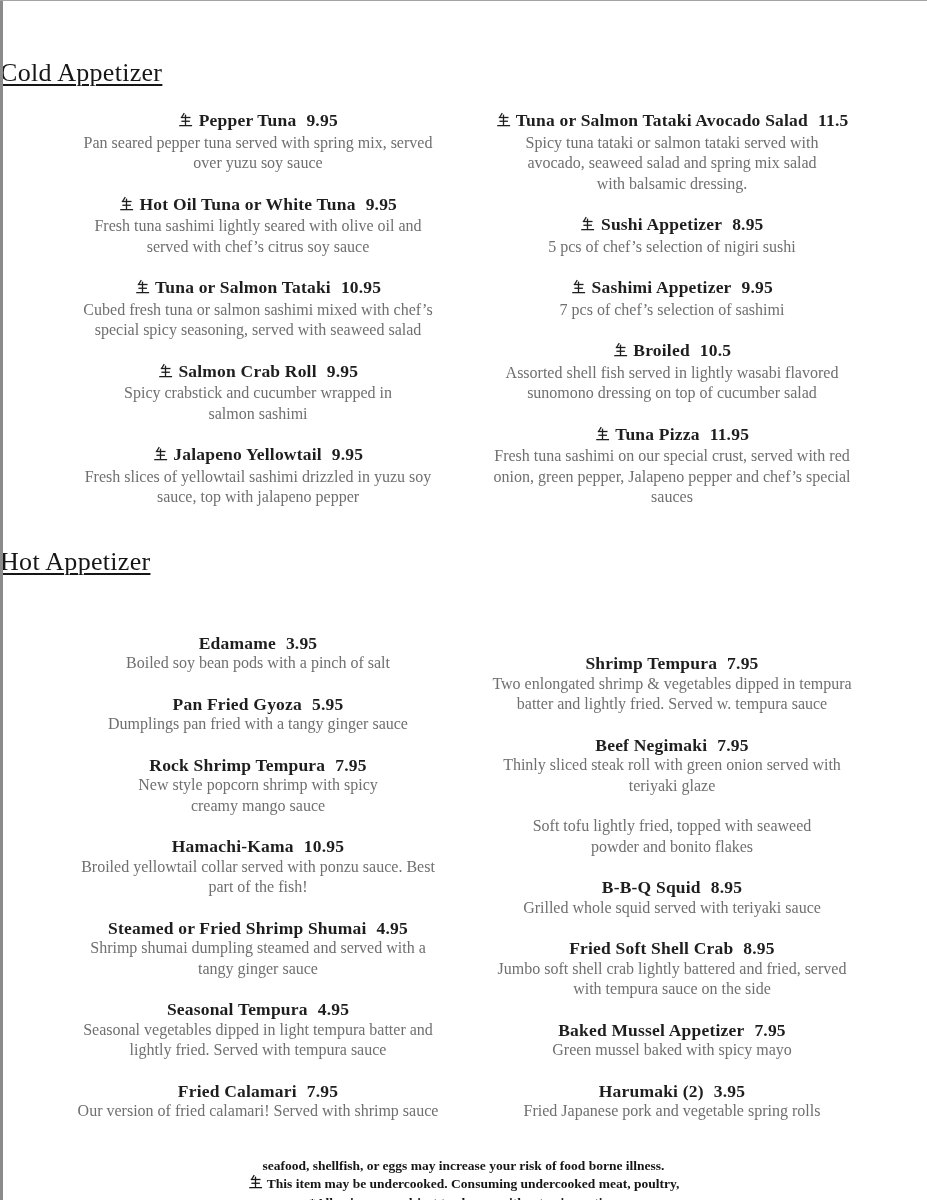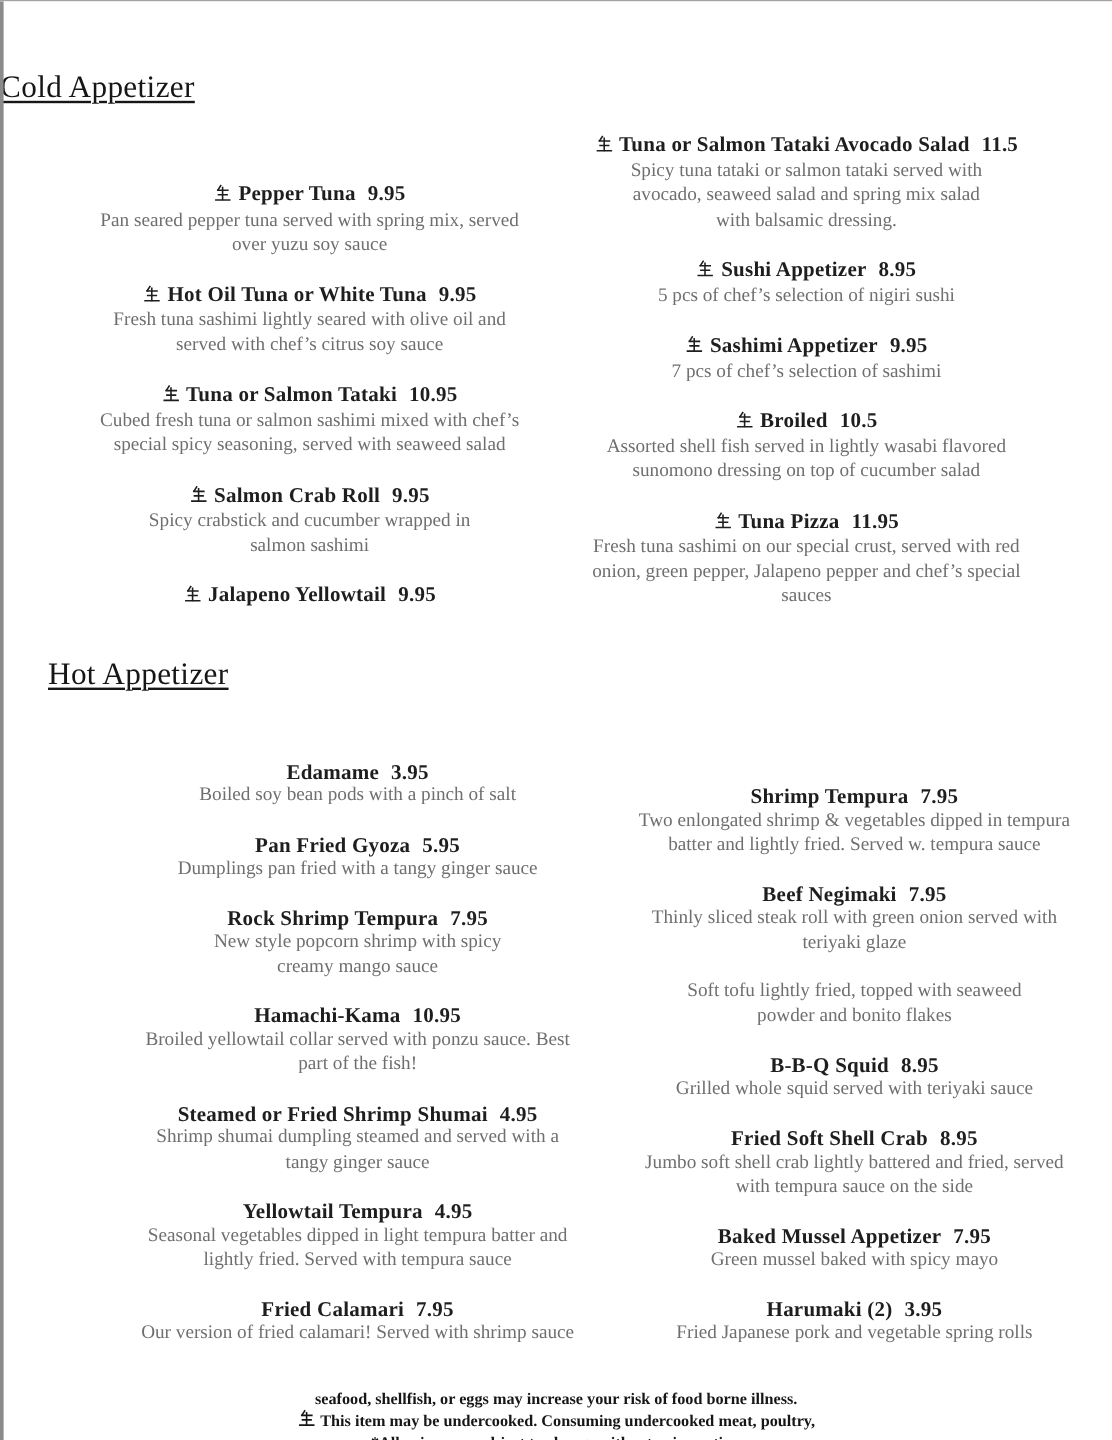--- a/index.html
+++ b/index.html
@@ -33,21 +33,21 @@
     color:var(--heading);
     letter-spacing:0.3px;
   }
   .section-title .underlined{
     text-decoration:underline;
     text-decoration-thickness:1.5px;
     text-underline-offset:3px;
   }
   .section-cold{padding-top:57px;}
   .section-cold .columns{margin-top:22px;}
-  .section-hot{margin-top:19px;padding-left:40px;}
+  .section-hot{margin-top:19px;}
   .section-hot .columns{margin-top:56px;}
   .columns{display:flex;align-items:flex-end;}
   .col{text-align:center;}
   .col-left{margin-left:60px;width:396px;}
   .col-right{margin-left:8px;width:416px;}
   .menu-item{margin-bottom:20px;line-height:20.5px;}
   .item-title{
     font-size:17.5px;
     font-weight:bold;
     color:var(--item-name);
@@ -154,20 +154,22 @@
   <span class="raw-marker"><svg width="15" height="16" viewBox="0 0 24 24" aria-hidden="true">
                     <g stroke="currentColor" stroke-width="2.1" fill="none" stroke-linecap="square">
                       <line x1="12" y1="4.5" x2="12" y2="20.5"></line>
                       <line x1="5.5" y1="8" x2="19" y2="8"></line>
                       <line x1="6.5" y1="14" x2="18" y2="14"></line>
                       <line x1="3" y1="21" x2="21.5" y2="21"></line>
                       <line x1="9.5" y1="2" x2="6" y2="7.5"></line>
                     </g>
                   </svg></span>
 </span><span>Jalapeno Yellowtail</span><span class="item-price">9.95</span></div>
+    <div class="item-desc">Fresh slices of yellowtail sashimi drizzled in yuzu soy
+sauce, top with jalapeno pepper</div>
   </div>
 </div>
       <div class="col col-right">
   <div class="menu-item">
     <div class="item-title"><span class="marker-slot">
   <span class="raw-marker"><svg width="15" height="16" viewBox="0 0 24 24" aria-hidden="true">
                     <g stroke="currentColor" stroke-width="2.1" fill="none" stroke-linecap="square">
                       <line x1="12" y1="4.5" x2="12" y2="20.5"></line>
                       <line x1="5.5" y1="8" x2="19" y2="8"></line>
                       <line x1="6.5" y1="14" x2="18" y2="14"></line>
@@ -273,21 +275,21 @@
 part of the fish!</div>
   </div>
 
   <div class="menu-item">
     <div class="item-title"><span class="marker-slot"></span><span>Steamed or Fried Shrimp Shumai</span><span class="item-price">4.95</span></div>
     <div class="item-desc">Shrimp shumai dumpling steamed and served with a
 tangy ginger sauce</div>
   </div>
 
   <div class="menu-item">
-    <div class="item-title"><span class="marker-slot"></span><span>Yellowtail Tempura</span><span class="item-price">4.95</span></div>
+    <div class="item-title"><span class="marker-slot"></span><span>Seasonal Tempura</span><span class="item-price">4.95</span></div>
     <div class="item-desc">Seasonal vegetables dipped in light tempura batter and
 lightly fried. Served with tempura sauce</div>
   </div>
 
   <div class="menu-item">
     <div class="item-title"><span class="marker-slot"></span><span>Fried Calamari</span><span class="item-price">7.95</span></div>
     <div class="item-desc">Our version of fried calamari! Served with shrimp sauce</div>
   </div>
 </div>
       <div class="col col-right">

